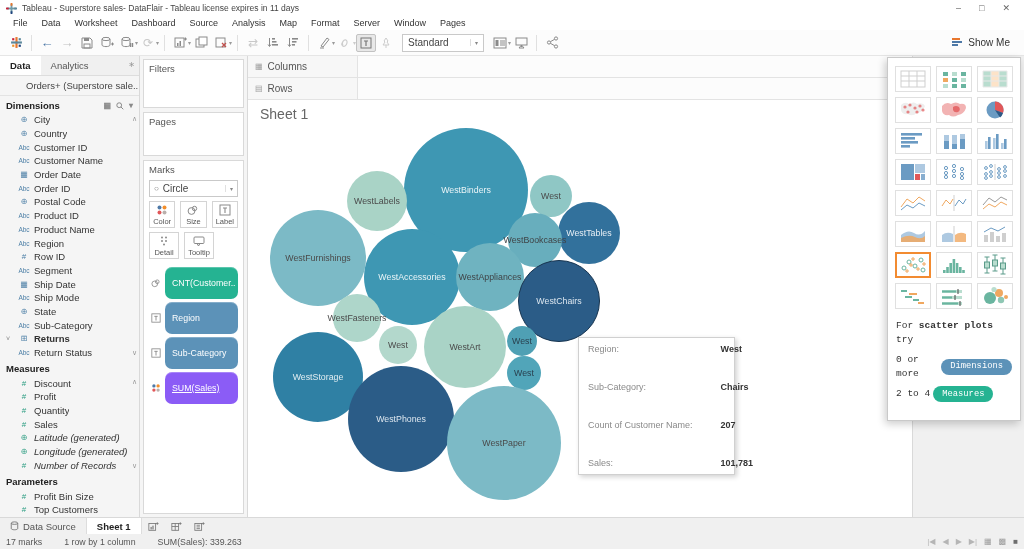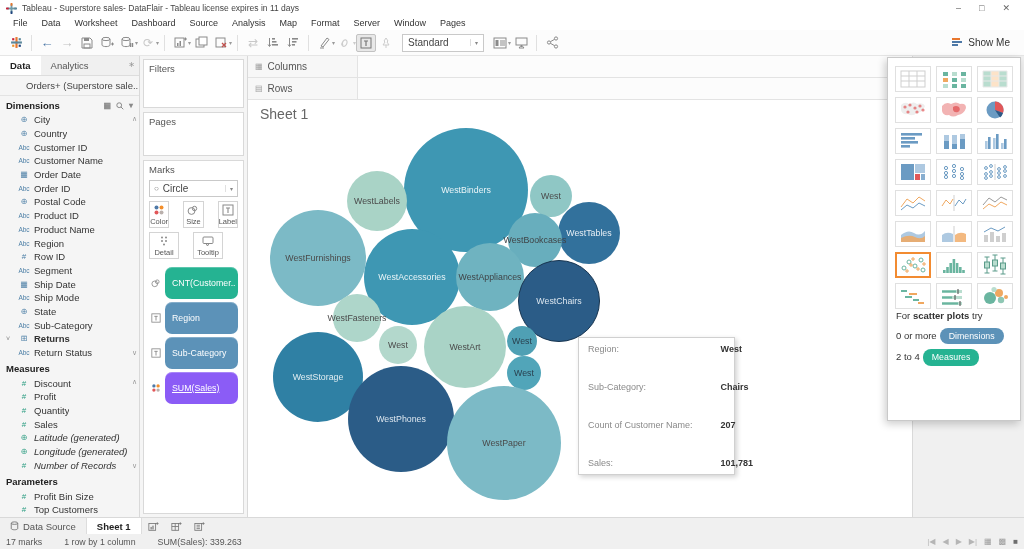--- a/index.html
+++ b/index.html
@@ -56,21 +56,21 @@
   
   .shelfpane { width:108px; background:#f5f5f5; border-right:1px solid #d9d9d9; padding:3px; display:flex; flex-direction:column; gap:4px; }
   .card { background:#fff; border:1px solid #d9d9d9; padding:3px 5px; }
   .card .clabel { color:#555; font-size:9.5px; }
   .card.pages { height:44px; }
   .card.filters { height:49px; }
   .card.marks { flex:1; }
   .mark-dd { display:flex; align-items:center; border:1px solid #c9c9c9; height:17px; margin-top:5px; padding:0 4px; background:#fff; color:#444; }
   .mark-dd .circ { font-size:8px; color:#777; margin-right:4px; }
   .mark-dd .car { margin-left:auto; font-size:6px; color:#888; border-left:1px solid #e0e0e0; padding-left:4px; }
-  .mbtn-row { display:flex; gap:14px; margin-top:4px; }
+  .mbtn-row { display:flex; gap:5px; margin-top:4px; }
   .mbtn { width:30px; height:27px; border:1px solid #d4d4d4; background:#fff; display:flex; flex-direction:column; align-items:center; justify-content:center; gap:1px; }
   .mbtn .mlabel { font-size:7.5px; color:#555; }
   .pills { margin-top:8px; display:flex; flex-direction:column; gap:3px; }
   .pill-row { display:flex; align-items:center; gap:3px; }
   .pill-ic { width:13px; flex:0 0 13px; display:flex; justify-content:center; color:#8a8a8a; }
   .pill { height:18px; border-radius:7px; color:#fff; font-size:8.8px; display:flex; align-items:center; padding:16px 7px; flex:1; white-space:nowrap; overflow:hidden; box-shadow:inset 0 1px 0 rgba(255,255,255,.25); }
 
   
   .canvas { width:665px; display:flex; flex-direction:column; background:#fff; border-right:1px solid #d9d9d9; }
   .shelf { display:flex; height:22px; border-bottom:1px solid #e3e3e3; }
@@ -84,21 +84,21 @@
   .tooltip .tl { color:#8a8a8a; white-space:nowrap; }
   .tooltip .tv { color:#333; font-weight:bold; }
 
   .rightstrip { flex:1; background:#f0f0f0; }
 
   
   .showme { position:absolute; top:57px; right:3px; width:134px; height:364px; background:#fff; border:1px solid #c9c9c9; box-shadow:-2px 3px 8px rgba(0,0,0,.2); padding:8px 8px; z-index:5; }
   .sm-grid { display:grid; grid-template-columns:repeat(3, 36px); gap:5px; justify-content:center; }
   .sm-cell { width:36px; height:26px; border:1px solid #e0e0e0; background:#fff; display:flex; align-items:center; justify-content:center; }
   .sm-cell.sel { border:2px solid #f28b31; }
-  .sm-hint { font-size:9.5px; color:#333; line-height:1.5; }
+  .sm-hint { margin-top:10px; font-size:9.5px; color:#333; line-height:1.5;font-family:Liberation Mono, monospace; }
   .hint-pill { display:inline-block; border-radius:8px; color:#fff; font-size:8.8px; padding:1.5px 9px; margin-left:3px; }
   .hint-row { margin-top:5px; display:flex; align-items:center; }
 
   
   .sheettabs { position:absolute; top:517px; left:0; width:1024px; height:17px; background:#f0f0f0; border-top:1px solid #d9d9d9; display:flex; align-items:stretch; font-size:9.5px; }
   .stab { display:flex; align-items:center; gap:4px; padding:0 10px; color:#555; border-right:1px solid #ddd; }
   .stab.active { background:#fff; font-weight:bold; color:#222; }
   .stab-ic { display:flex; align-items:center; gap:2px; padding:0 6px; color:#777; font-size:9px; }
 
   

